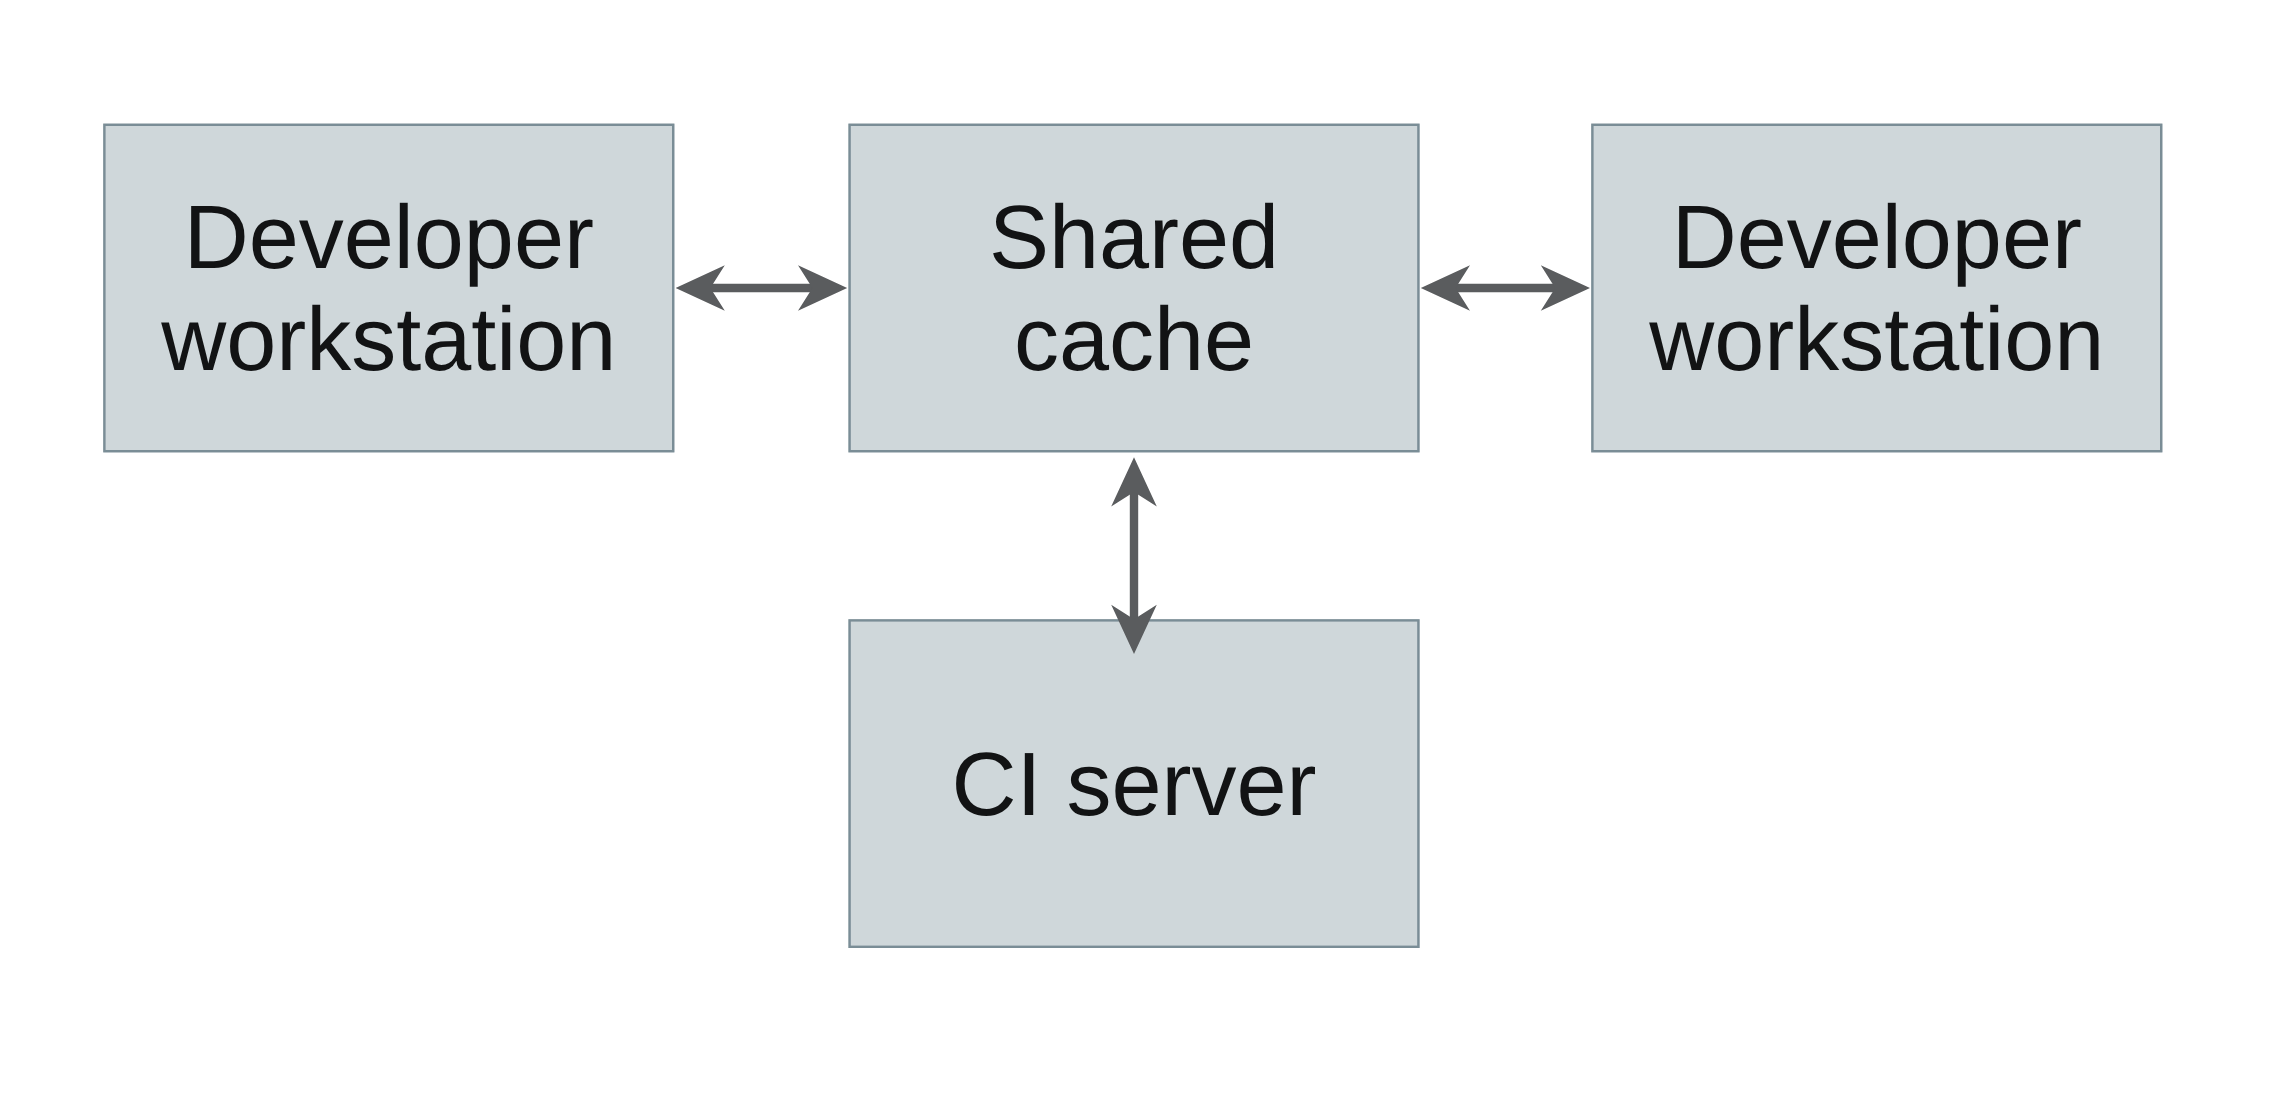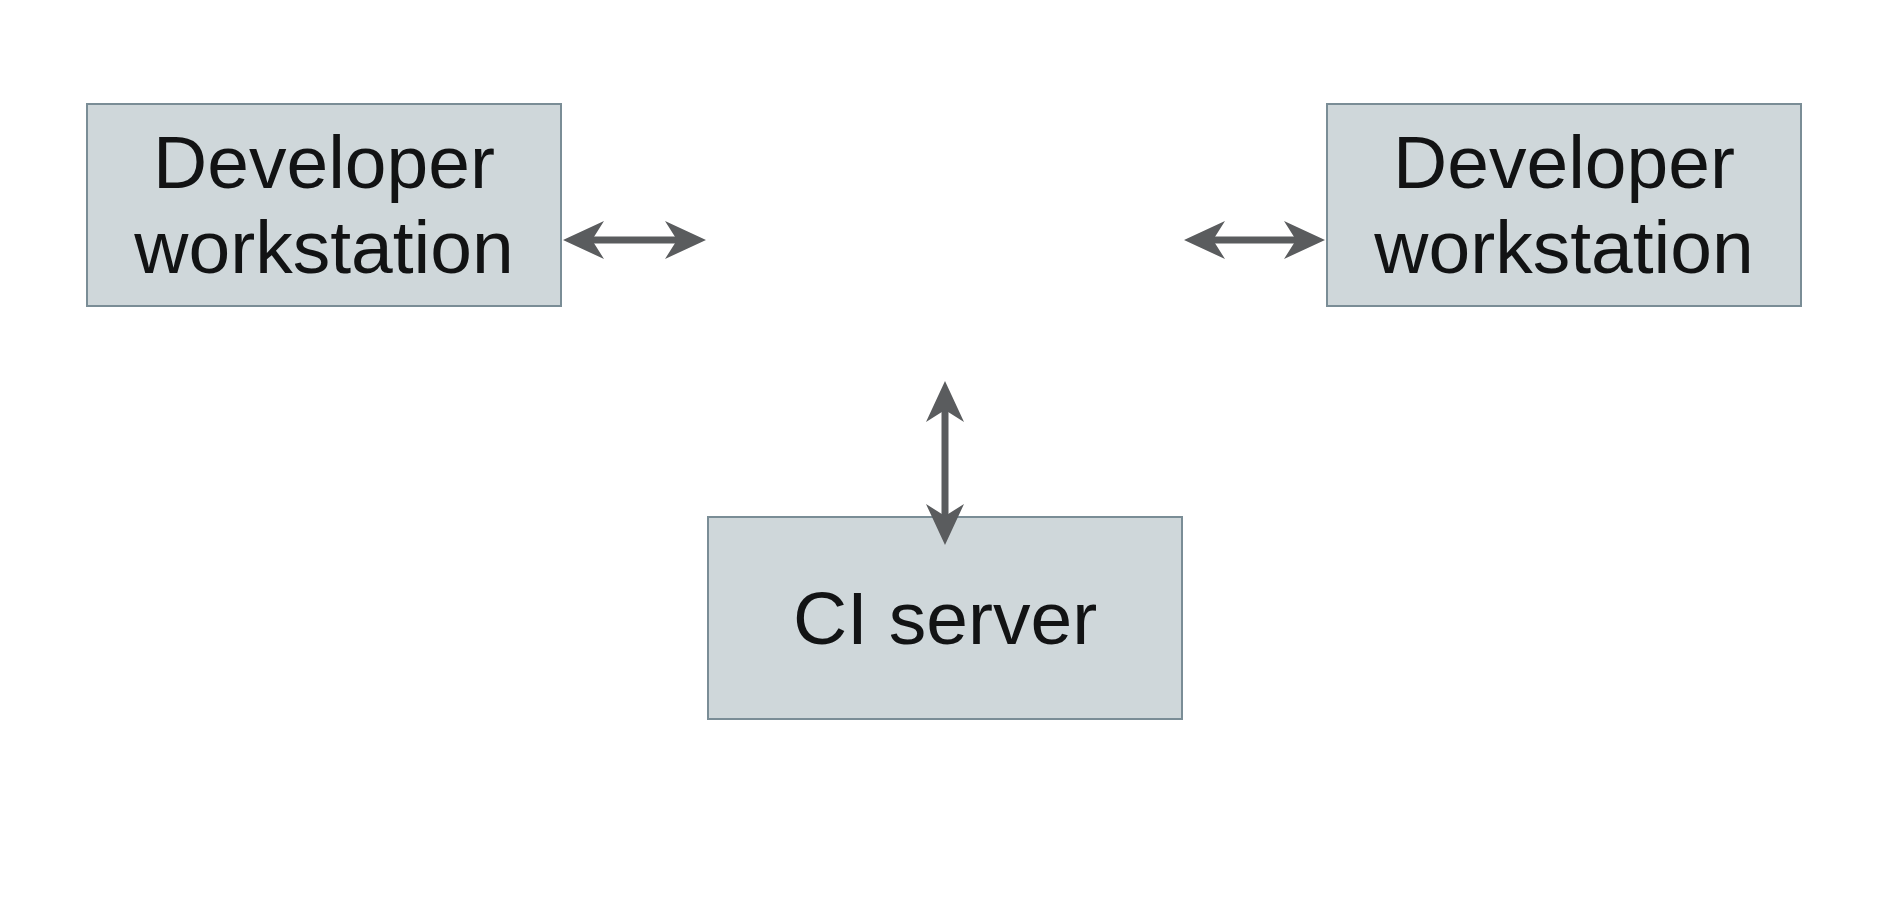--- a/index.html
+++ b/index.html
@@ -19,21 +19,21 @@
   }
   .canvas {
     position: relative;
     width: 1900px;
     height: 922px;
     background: var(--bg);
   }
   .node {
     position: absolute;
     width: 476px;
-    height: 204px;
+    height: 274px;
     background: var(--node-fill);
     border: 2px solid var(--node-border);
     display: flex;
     align-items: center;
     justify-content: center;
     text-align: center;
   }
   .node-label {
     color: var(--text);
     font-size: 75px;
@@ -57,20 +57,26 @@
 
 <div class="canvas">
 
   <div class="node node-dev-left">
     <div class="node-label">
       <span class="line">Developer</span>
       <span class="line">workstation</span>
     </div>
   </div>
 
+  <div class="node node-cache">
+    <div class="node-label">
+      <span class="line">Shared</span>
+      <span class="line">cache</span>
+    </div>
+  </div>
 
   <div class="node node-dev-right">
     <div class="node-label">
       <span class="line">Developer</span>
       <span class="line">workstation</span>
     </div>
   </div>
 
   <div class="node node-ci">
     <div class="node-label">

